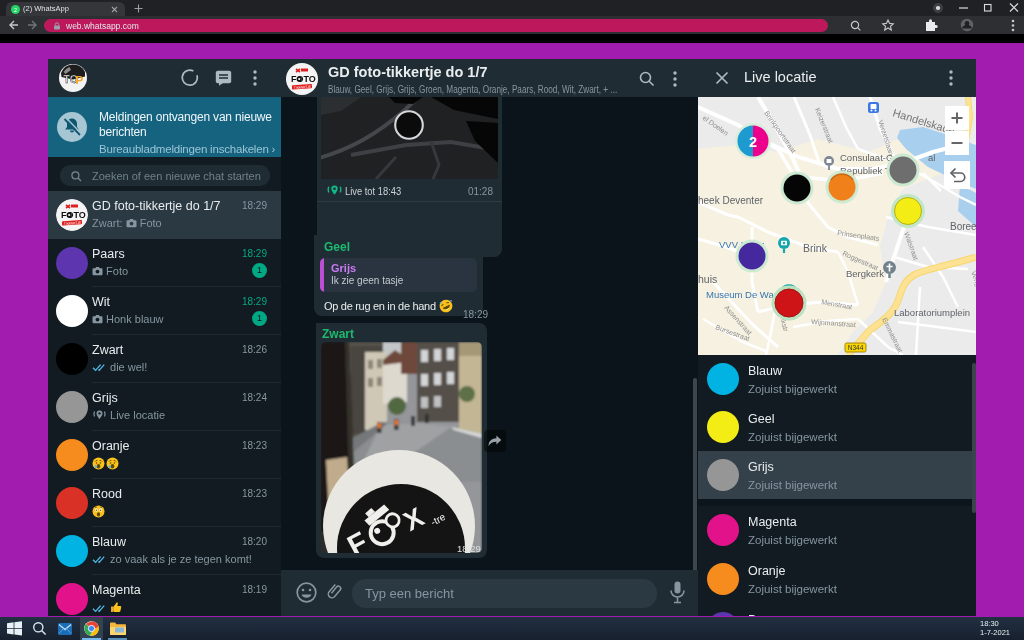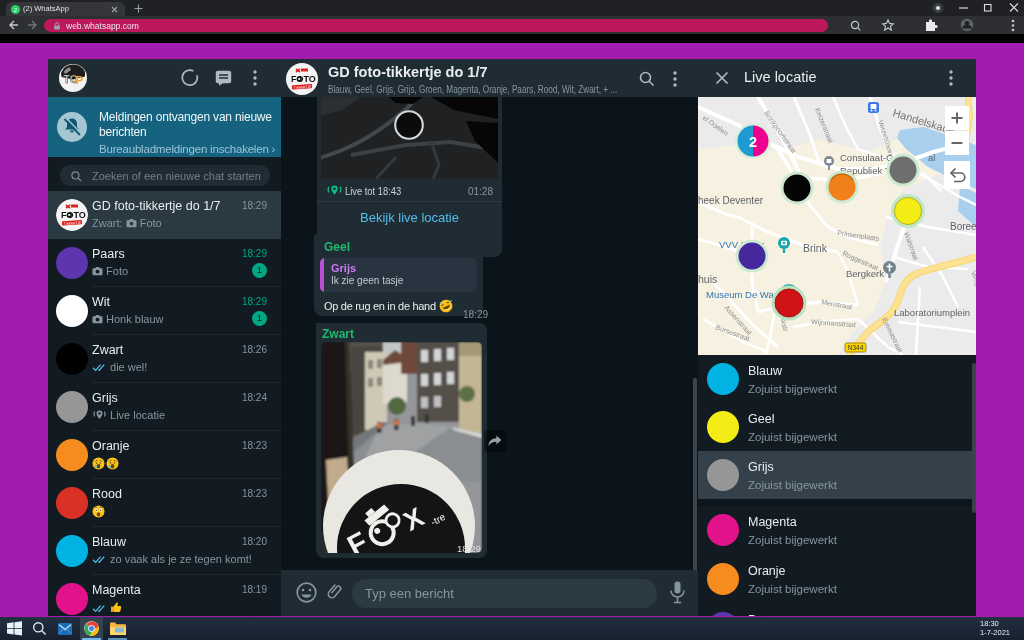--- a/index.html
+++ b/index.html
@@ -283,21 +283,20 @@
             <circle cx="88" cy="28" r="13.8" fill="#0b0b0c" stroke="#d4d8da" stroke-width="2.1"></circle>
           </svg>
           <svg class="abs" style="left:9px;top:87px" width="16" height="13" viewBox="0 0 16 13">
             <path d="M8.5 1.5 a3.2 3.2 0 0 1 3.2 3.2 c0 2.2-3.2 6-3.2 6 s-3.2-3.8-3.2-6 a3.2 3.2 0 0 1 3.2-3.2 Z" fill="#12b886"></path>
             <circle cx="8.5" cy="4.7" r="1.3" fill="#202c33"></circle>
             <path d="M2.8 2.8 a7 7 0 0 0 0 5.6 M14.2 2.8 a7 7 0 0 1 0 5.6" stroke="#12b886" stroke-width="1.4" fill="none"></path>
           </svg>
           <div class="abs txt" style="left:28px;top:88px;font-size:11px;color:#ccd3d7;transform:scaleX(0.85);transform-origin:0 0">Live tot 18:43</div>
           <div class="abs txt" style="right:9px;top:89px;font-size:10px;color:#8696a0">01:28</div>
           <div class="abs" style="left:0;top:104px;width:185px;height:1px;background:rgba(134,150,160,0.15)"></div>
-          <div class="abs txt" style="left:0;top:113px;width:185px;text-align:center;font-size:13px;color:#53bdeb">Bekijk live locatie</div>
         </div>
 
         <div class="abs" style="left:33px;top:176px;width:169px;height:81px;background:#202c33;border-radius:8px;border-top-left-radius:0"></div>
         <div class="abs txt" style="left:43px;top:181px;font-size:12px;font-weight:bold;color:#1db96e">Geel</div>
         <div class="abs" style="left:39px;top:199px;width:157px;height:34px;background:#2a3440;border-radius:5px;overflow:hidden">
           <div class="abs" style="left:0;top:0;width:4px;height:34px;background:#bb4fd6"></div>
           <div class="abs txt" style="left:11px;top:4px;font-size:11px;font-weight:bold;color:#cd7af5">Grijs</div>
           <div class="abs txt" style="left:11px;top:17px;font-size:10px;color:#c3cbcf">Ik zie geen tasje</div>
         </div>
         <div class="abs txt" style="left:43px;top:240px;font-size:11px;color:#e9edef;letter-spacing:-0.3px">Op de rug en in de hand <svg width="14" height="14" viewBox="0 0 15 15" style="vertical-align:-3px">

